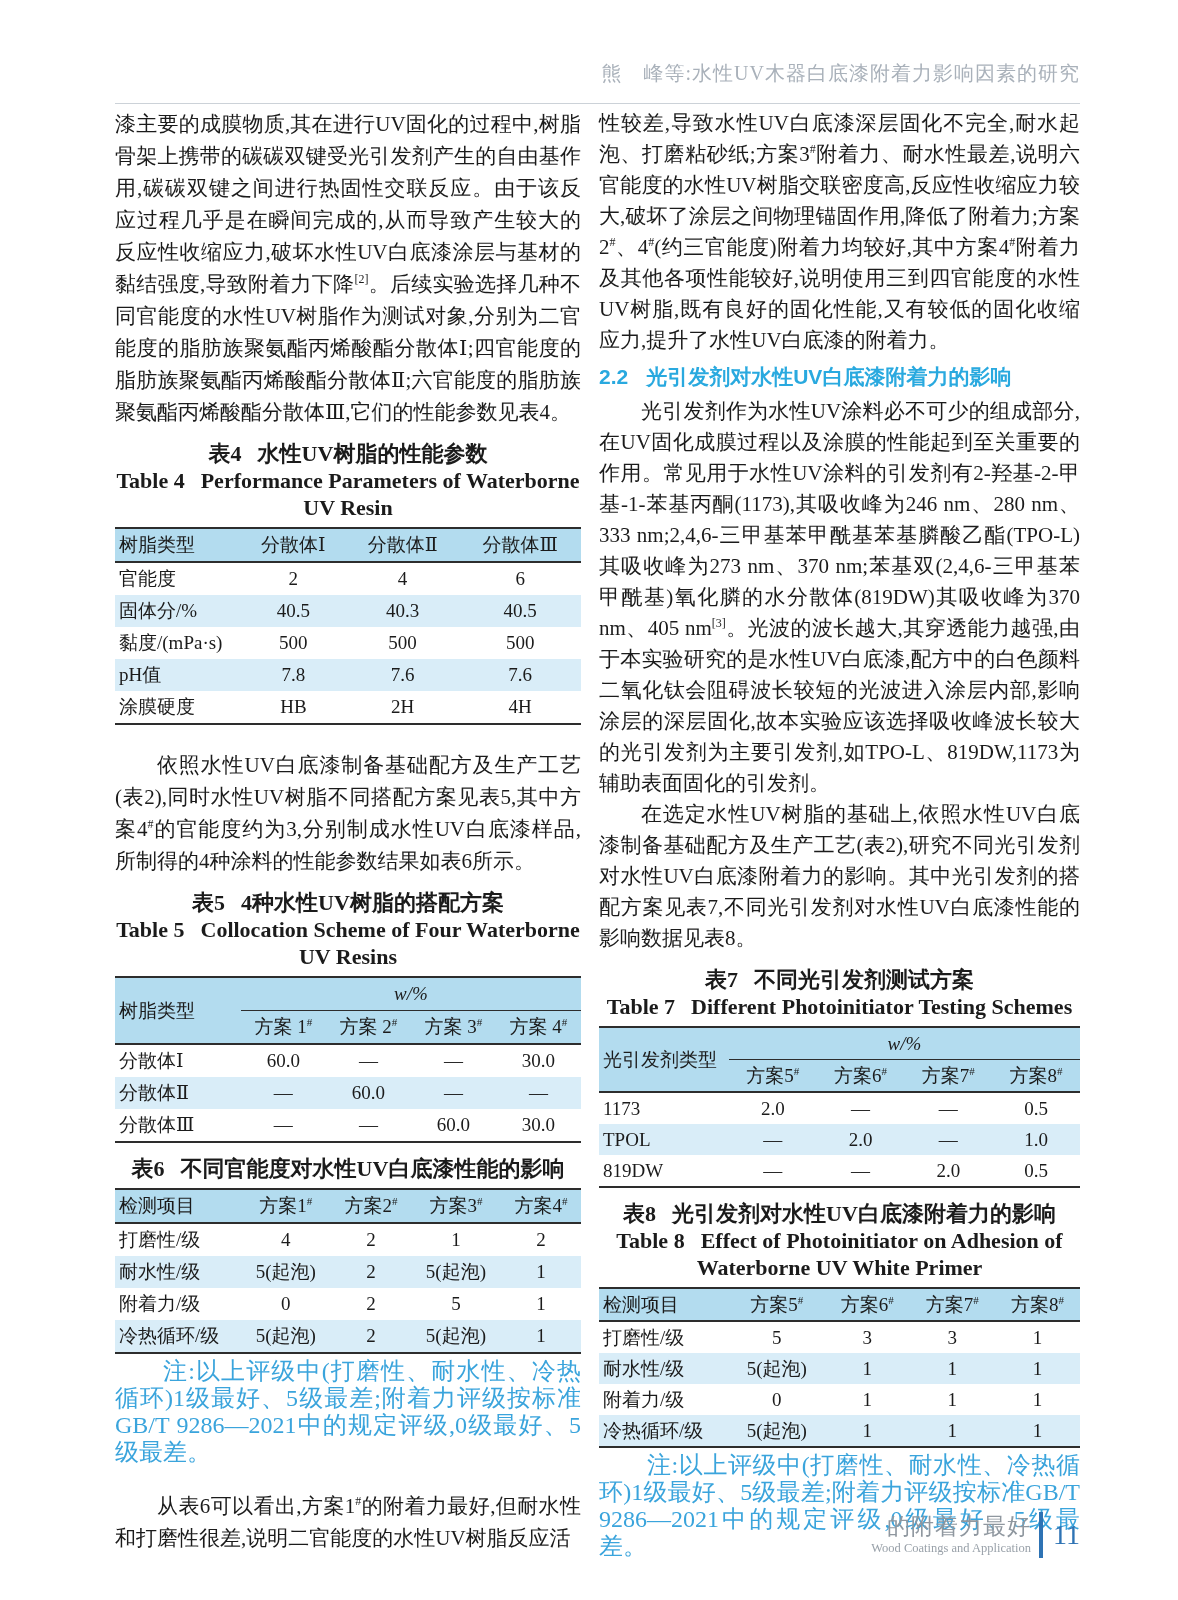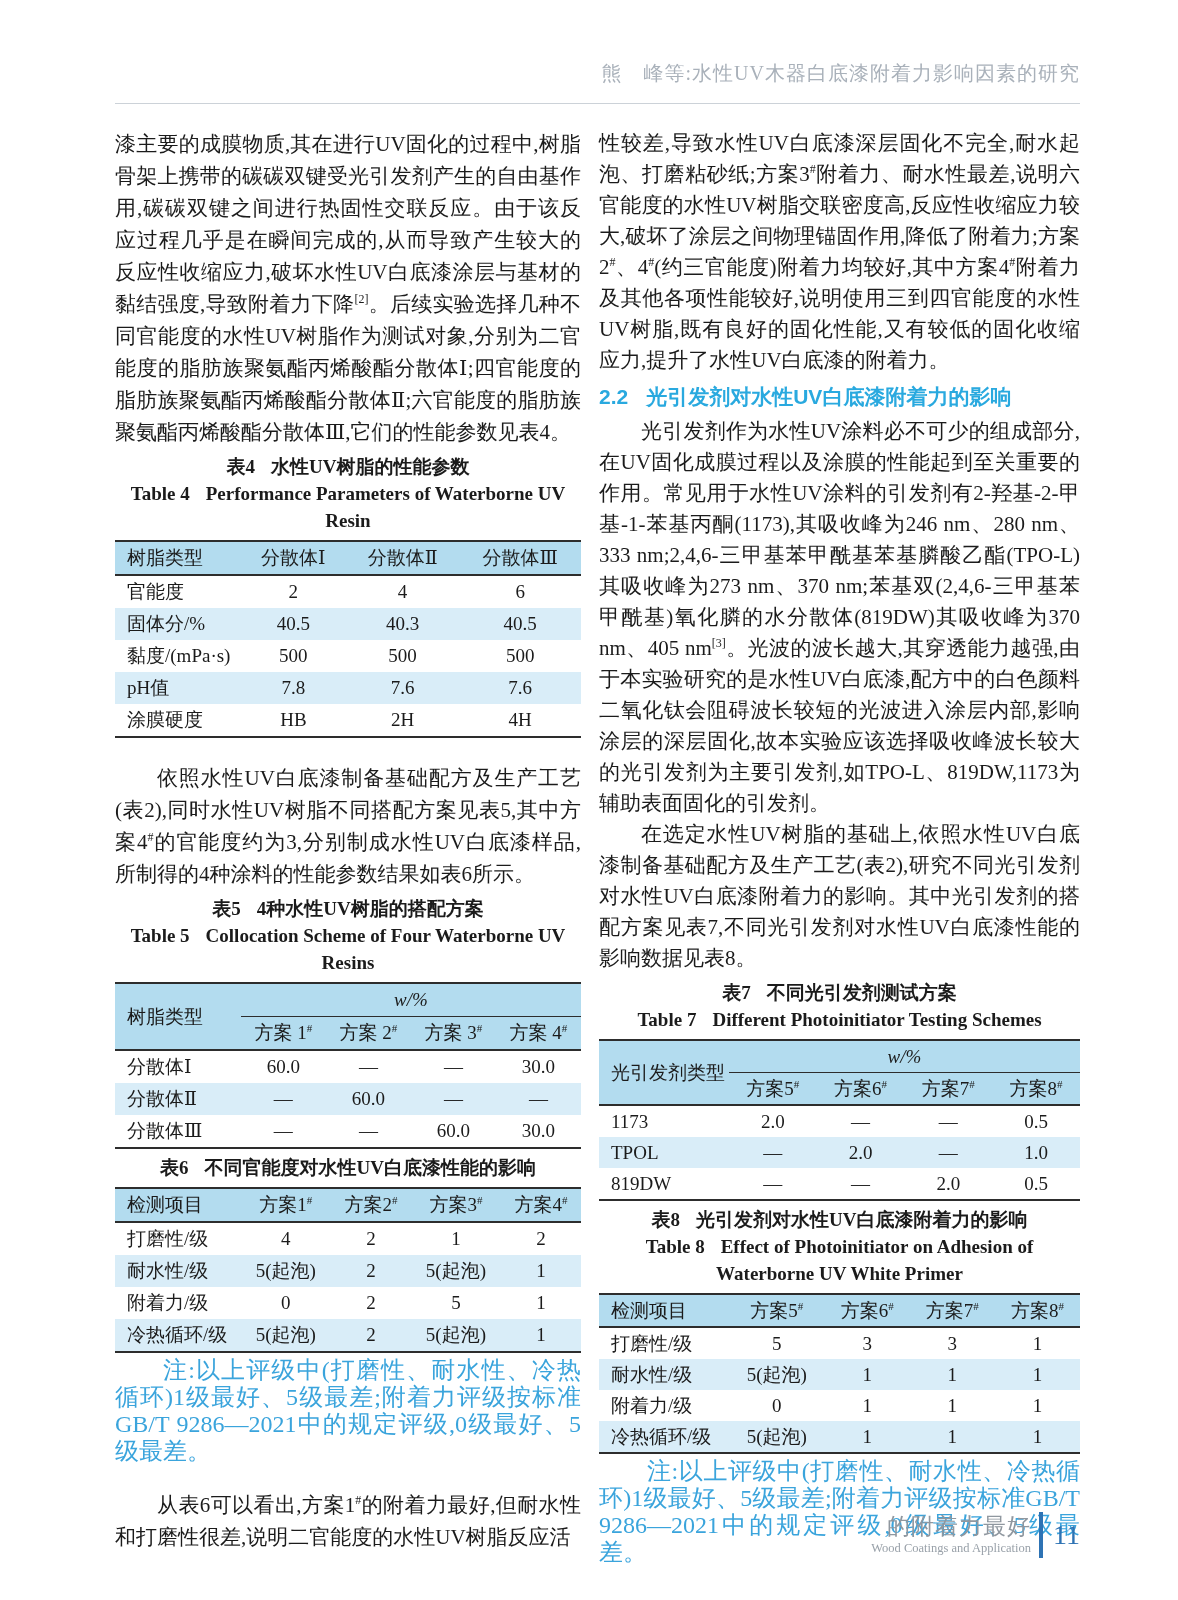--- a/index.html
+++ b/index.html
@@ -11,39 +11,39 @@
   
   .pg-header{
     position:absolute;top:60px;left:115px;width:965px;
     text-align:right;font-size:20px;color:#a9b1ba;letter-spacing:1px;font-family:Liberation Serif, serif;
   }
   .head-rule{
     position:absolute;top:103px;left:115px;width:965px;height:0;
     border-top:1px solid #ccd2d8;
   }
   
-  .col{position:absolute;top:128px;text-align:justify;}
+  .col{position:absolute;top:108px;text-align:justify;}
   #colL{left:115px;width:466px;font-size:21px;line-height:32px;}
   #colR{left:599px;width:481px;font-size:21px;line-height:31px;}
   p.body{margin:0;text-indent:2em;}
   p.body.noindent{text-indent:0;}
   p.body.after-table{margin-top:24px;}
   sup{font-size:12px;line-height:0;vertical-align:super;}
   
-  .ttitle{margin:5px 0 6px;text-align:center;font-weight:bold;font-size:19px;line-height:27px;text-indent:0;}
+  .ttitle{margin:12px 0 6px;text-align:center;font-weight:bold;font-size:22px;line-height:27px;text-indent:0;}
   .ttitle .tlabel{margin-right:16px;}
   
   table.dtable{width:100%;border-collapse:collapse;border-top:2px solid #2d2d2d;
     border-bottom:2px solid #2d2d2d;font-size:19px;margin:0 0 4px 0;}
   table.dtable th,table.dtable td{font-weight:normal;height:29px;text-align:center;padding:0 2px;}
   table.dtable thead th{background:#b3dcef;}
   table.dtable thead th.hsep{border-bottom:2px solid #2d2d2d;}
   table.dtable thead th.group{border-bottom:1px solid #2d2d2d;font-style:italic;height:25px;}
   table.dtable tbody tr:nth-child(even) td{background:#d9edf8;}
-  table.dtable .stub{text-align:left;padding-left:12px;width:27%;}
+  table.dtable .stub{text-align:left;padding-left:4px;width:27%;}
   table.dtable sup{font-size:11px;}
   
   p.note{margin:4px 0 0 0;color:#3aa4dc;font-size:24px;line-height:27px;text-indent:2em;}
   
   .h22{margin:4px 0 2px 0;color:#29a9df;font-weight:bold;font-size:21px;line-height:34px;
     font-family:"Liberation Sans","DejaVu Sans",sans-serif;text-indent:0;text-align:left;}
   .h22 .hnum{margin-right:18px;}
   
   .pg-footer{position:absolute;top:1512px;right:98px;display:flex;align-items:center;}
   .fj{text-align:right;}

